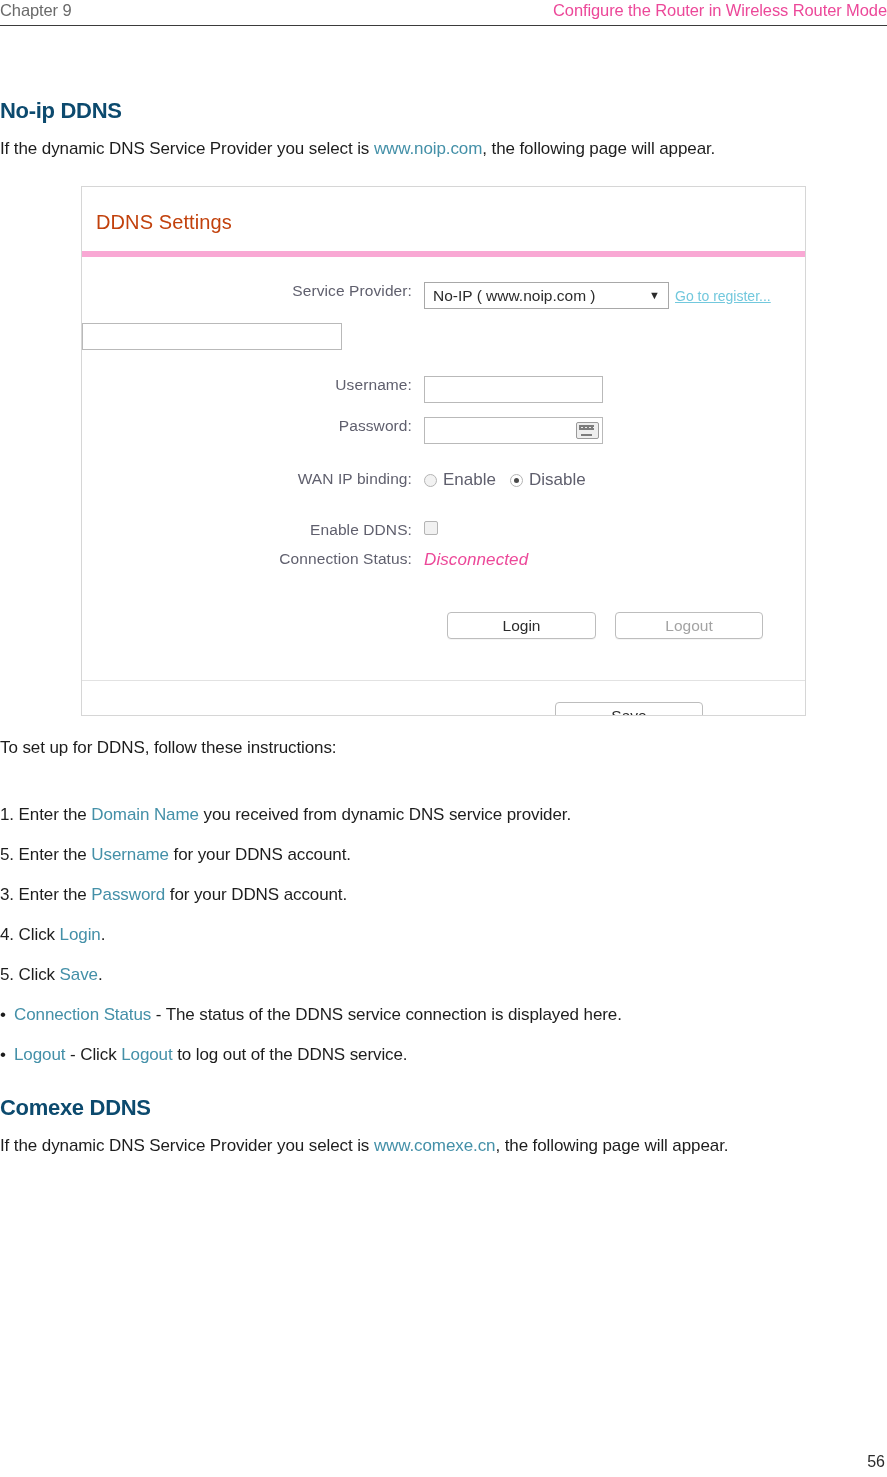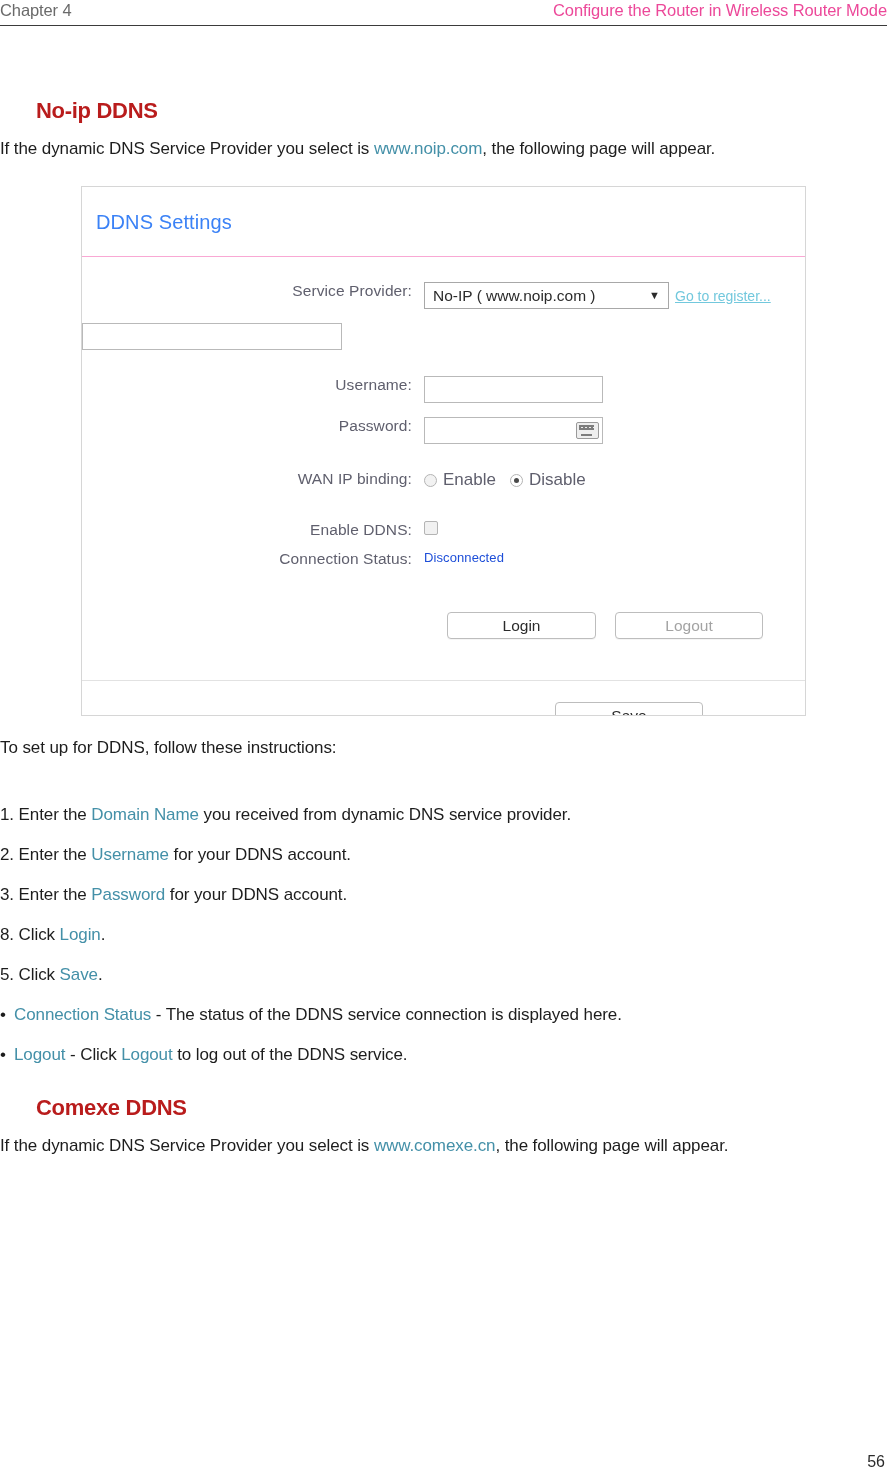--- a/index.html
+++ b/index.html
@@ -39,24 +39,23 @@
     color: #ec4899;
     line-height: 20px;
     letter-spacing: -0.1px;
   }
 
   
   .h2 {
     position: absolute;
     font-size: 22px;
     font-weight: bold;
-    color: #b91c1c;
+    color: #0c4a6e;
     letter-spacing: -0.3px;
     line-height: 26px;
-    padding-left: 36px;
   }
   .para {
     position: absolute;
     font-size: 17px;
     line-height: 26px;
     color: #1d1d1d;
     letter-spacing: -0.1px;
   }
   .lnk { color: #4490a8; }
   .bullet-row {
@@ -82,23 +81,23 @@
     border: 1px solid #d6d6d6;
     box-sizing: border-box;
     overflow: hidden;
     font-family: "Liberation Sans", sans-serif;
   }
   .panel-title {
     height: 70px;
     line-height: 70px;
     padding-left: 14px;
     font-size: 20px;
-    color: #3b82f6;
+    color: #c2410c;
     letter-spacing: 0.1px;
-    border-bottom: 1px solid #f9a8d4;
+    border-bottom: 6px solid #f9a8d4;
     box-sizing: border-box;
   }
   .panel-body {
     position: relative;
     height: 424px;
     border-bottom: 1px solid #e2e2e2;
     box-sizing: border-box;
   }
   .panel-footer {
     position: relative;
@@ -216,23 +215,24 @@
   .radio-wrap .gap { width: 14px; }
 
   .chk {
     width: 14px; height: 14px;
     border: 1px solid #b4b4b4;
     background: #f1f1f1;
     box-sizing: border-box;
     border-radius: 2px;
   }
   .statusval {
-    font-size: 13px;
-    color: #1d4ed8;
+    font-size: 17px;
+    color: #ec4899;
     letter-spacing: 0.1px;
+    font-style: italic;
   }
 
   .btn {
     height: 27px;
     border: 1px solid #bdbdbd;
     border-radius: 4px;
     background: #ffffff;
     font-size: 15.5px;
     color: #2b2b2b;
     display: flex;
@@ -248,21 +248,21 @@
     right: 2px;
     bottom: 6px;
     font-size: 16px;
     color: #2b2b2b;
   }
 </style>
 </head>
 <body>
 
 <div class="page-header">
-  <span class="chapter">Chapter 4</span>
+  <span class="chapter">Chapter 9</span>
   <span class="doctitle">Configure the Router in Wireless Router Mode</span>
 </div>
 
 <h2 class="h2" style="left:0; top:80px;">No-ip DDNS</h2>
 
 <p class="para" style="left:0; top:119px; width:887px;"><span>If the dynamic DNS Service Provider you select is </span><span class="lnk">www.noip.com</span><span>, the following page will appear.</span></p>
 
 <div class="panel">
 
   <div class="panel-title">DDNS Settings</div>
@@ -339,25 +339,25 @@
   <div class="panel-footer">
     <div class="btn" style="width:148px; position:absolute; left:473px; top:21px;">Save</div>
   </div>
 
 </div>
 
 <p class="para" style="left:0; top:718px;">To set up for DDNS, follow these instructions:</p>
 
 <p class="para" style="left:0; top:785px;"><span>1. Enter the </span><span class="lnk">Domain Name</span><span> you received from dynamic DNS service provider.</span></p>
 
-<p class="para" style="left:0; top:825px;"><span>2. Enter the </span><span class="lnk">Username</span><span> for your DDNS account.</span></p>
+<p class="para" style="left:0; top:825px;"><span>5. Enter the </span><span class="lnk">Username</span><span> for your DDNS account.</span></p>
 
 <p class="para" style="left:0; top:865px;"><span>3. Enter the </span><span class="lnk">Password</span><span> for your DDNS account.</span></p>
 
-<p class="para" style="left:0; top:905px;"><span>8. Click </span><span class="lnk">Login</span><span>.</span></p>
+<p class="para" style="left:0; top:905px;"><span>4. Click </span><span class="lnk">Login</span><span>.</span></p>
 
 <p class="para" style="left:0; top:945px;"><span>5. Click </span><span class="lnk">Save</span><span>.</span></p>
 
 <p class="bullet-row" style="left:0; top:985px;"><span class="dot">•</span><span class="lnk">Connection Status</span><span> - The status of the DDNS service connection is displayed here.</span></p>
 
 <p class="bullet-row" style="left:0; top:1025px;"><span class="dot">•</span><span class="lnk">Logout</span><span> - Click </span><span class="lnk">Logout</span><span> to log out of the DDNS service.</span></p>
 
 <h2 class="h2" style="left:0; top:1077px;">Comexe DDNS</h2>
 
 <p class="para" style="left:0; top:1116px; width:887px;"><span>If the dynamic DNS Service Provider you select is </span><span class="lnk">www.comexe.cn</span><span>, the following page will appear.</span></p>

